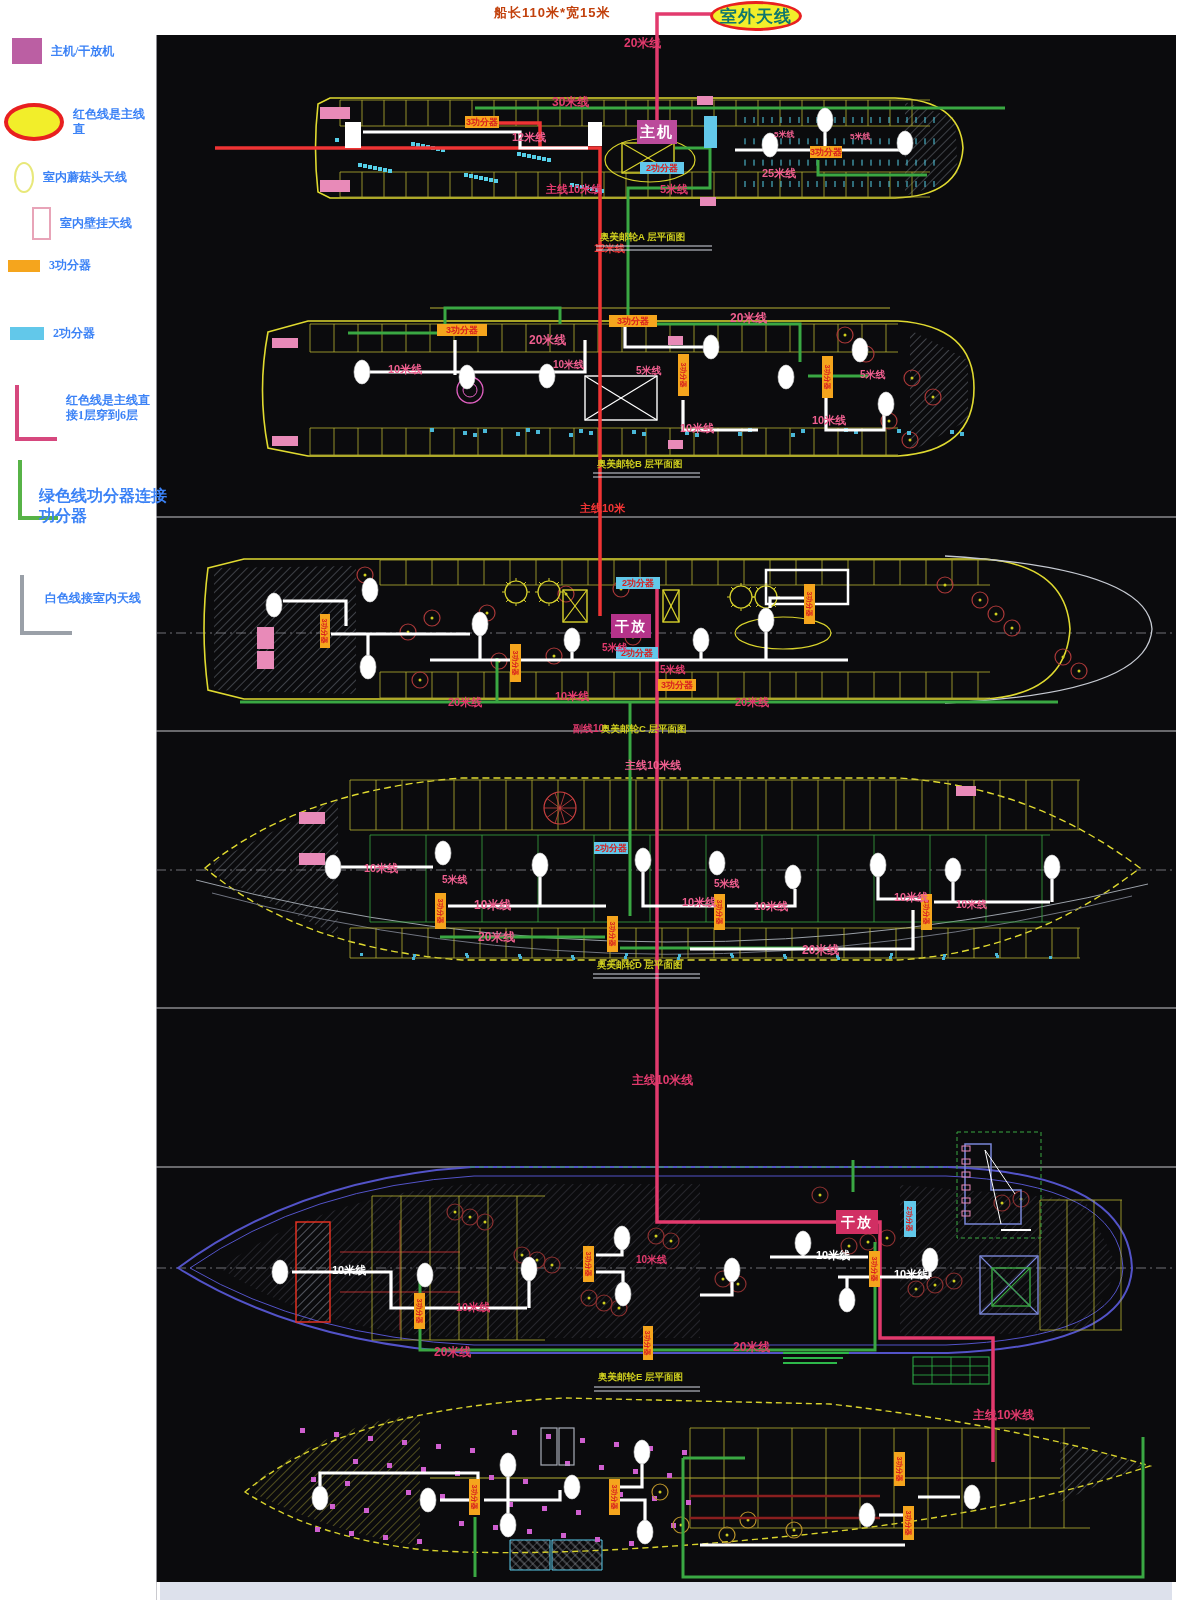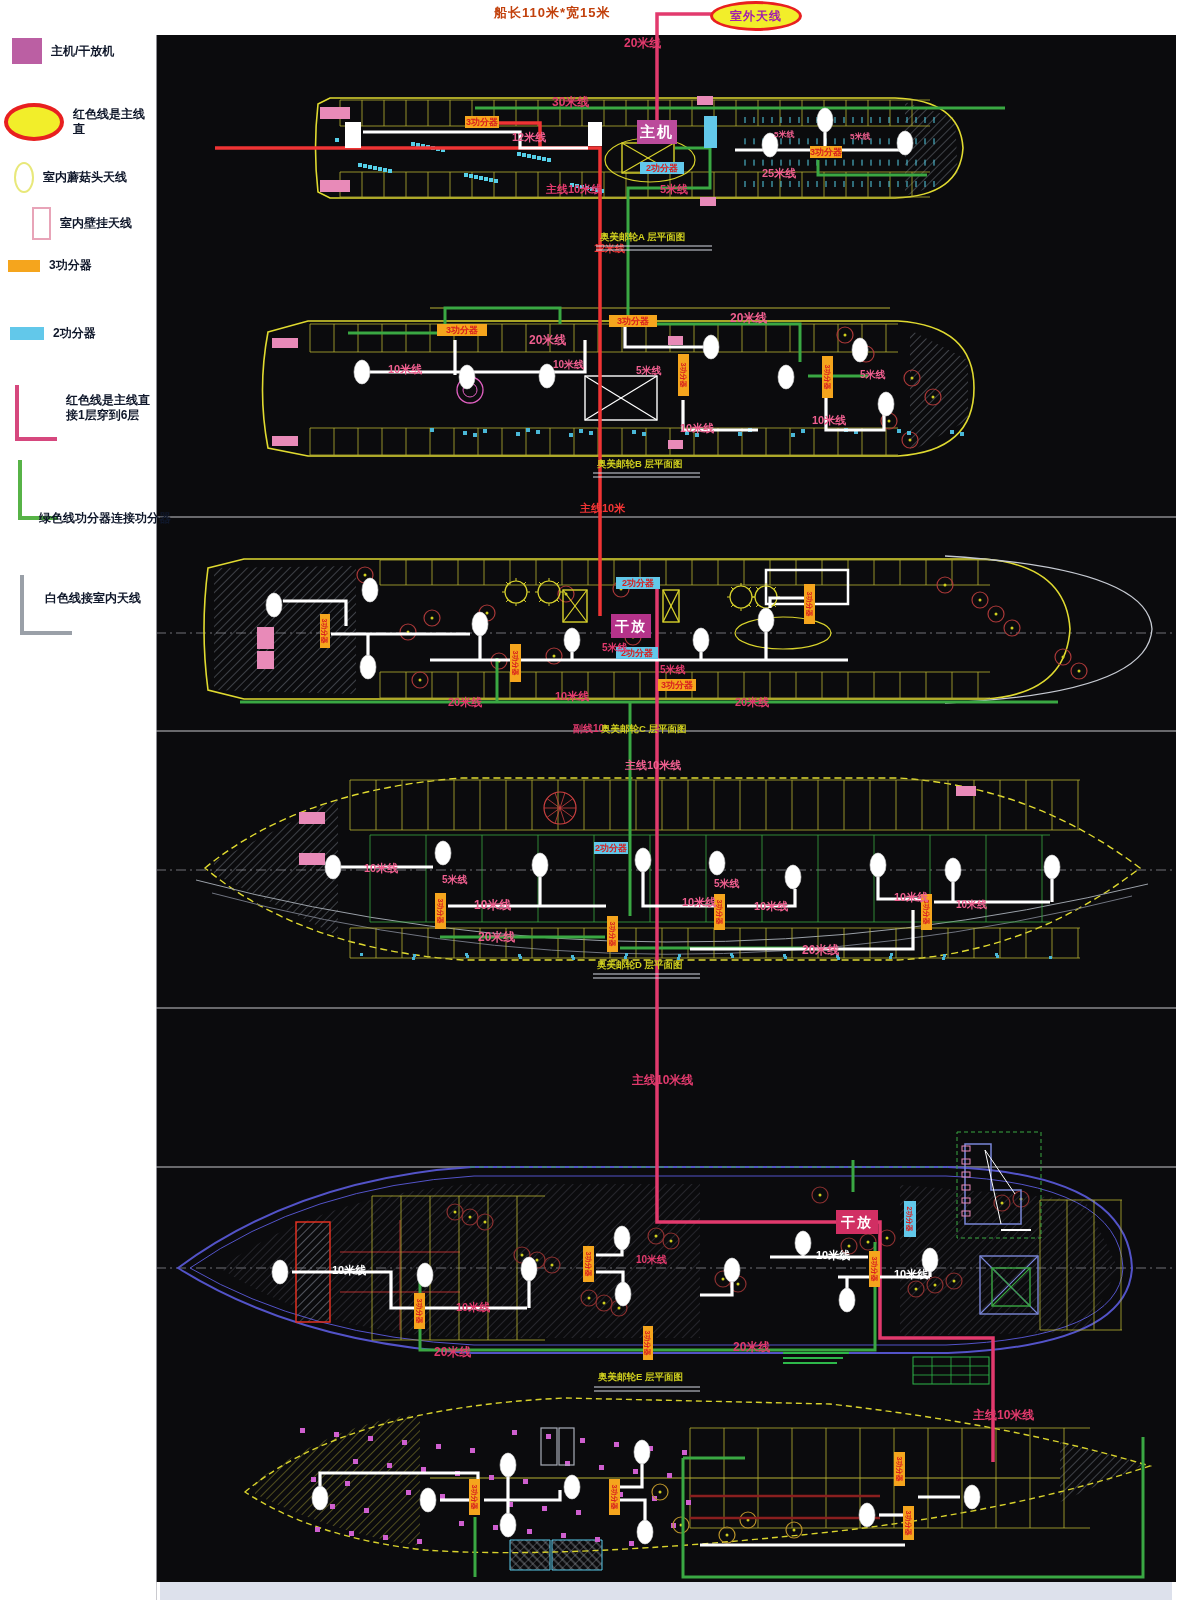--- a/index.html
+++ b/index.html
@@ -1,45 +1,45 @@
 <!DOCTYPE html>
 <html><head>
 <meta charset="utf-8">
 <style>
   html,body{margin:0;padding:0;background:#ffffff;font-family:"Liberation Sans",sans-serif;}
   .page{position:relative;width:1182px;height:1600px;background:#ffffff;overflow:hidden;}
   #drawing{position:absolute;left:0;top:0;}
   .hdr-ship{position:absolute;left:494px;top:4px;color:#c2410c;font-size:13px;font-weight:bold;letter-spacing:1px;}
   .outdoor{position:absolute;left:710px;top:1px;width:86px;height:24px;background:#f2ee2a;
     border:3px solid #e82020;border-radius:50%;display:flex;align-items:center;justify-content:center;}
-  .outdoor span{color:#a21caf;font-size:12px;font-weight:bold;letter-spacing:1px;}
+  .outdoor span{color:#0f766e;font-size:17px;font-weight:bold;letter-spacing:1px;}
   .legend{position:absolute;left:0;top:0;width:156px;height:1600px;background:#ffffff;}
   .lg-item{position:absolute;display:flex;align-items:center;gap:9px;}
-  .lg-label{color:#0f172a;font-size:12px;font-weight:bold;white-space:pre-line;line-height:1.25;}
+  .lg-label{color:#3b82f6;font-size:12px;font-weight:bold;white-space:pre-line;line-height:1.25;font-family:Liberation Serif, serif;}
   .sym{flex:0 0 auto;}
   .sym-host{width:30px;height:26px;background:#bb5fa3;}
   .sym-outdoor{width:52px;height:30px;background:#f2ee2a;border:4px solid #e82020;border-radius:50%;}
   .sym-mushroom{width:16px;height:27px;border:2px solid #e8e87a;border-radius:50%;}
   .sym-wall{width:15px;height:29px;border:2px solid #e8a4b8;}
   .sym-sp3{width:32px;height:12px;background:#f5a51d;}
   .sym-sp2{width:34px;height:13px;background:#62c8ea;}
   .sym-line{border-left:4px solid;border-bottom:4px solid;}
   .sym-redline{width:38px;height:52px;border-color:#d6487e;}
   .sym-greenline{width:36px;height:56px;border-color:#57b347;}
   .sym-whiteline{width:48px;height:56px;border-color:#9aa0a8;}
   .it0{left:12px;top:38px;}
   .it1{left:4px;top:103px;}
   .it2{left:14px;top:162px;justify-content:flex-end;}
   .it3{left:32px;top:207px;}
   .it4{left:8px;top:258px;}
   .it5{left:10px;top:326px;}
   .it6{left:15px;top:385px;align-items:flex-start;justify-content:flex-end;}
   .it6 .lg-label{margin-top:8px;}
   .it7{left:18px;top:460px;align-items:flex-end;}
-  .it7 .lg-label{font-size:12px;margin-left:-28px;margin-bottom:-6px;width:140px;margin-top:7px;}
+  .it7 .lg-label{font-size:16px;margin-left:-28px;margin-bottom:-6px;width:140px;margin-top:7px;}
   .it8{left:20px;top:575px;align-items:center;}
   .it8 .lg-label{margin-left:-36px;margin-bottom:14px;width:120px;}
 </style>
 </head>
 <body>
 
 <div class="page">
   <svg id="drawing" width="1182" height="1600" viewBox="0 0 1182 1600">
       <defs>
         <pattern id="hw" width="6" height="6" patternUnits="userSpaceOnUse" patternTransform="rotate(45)">

